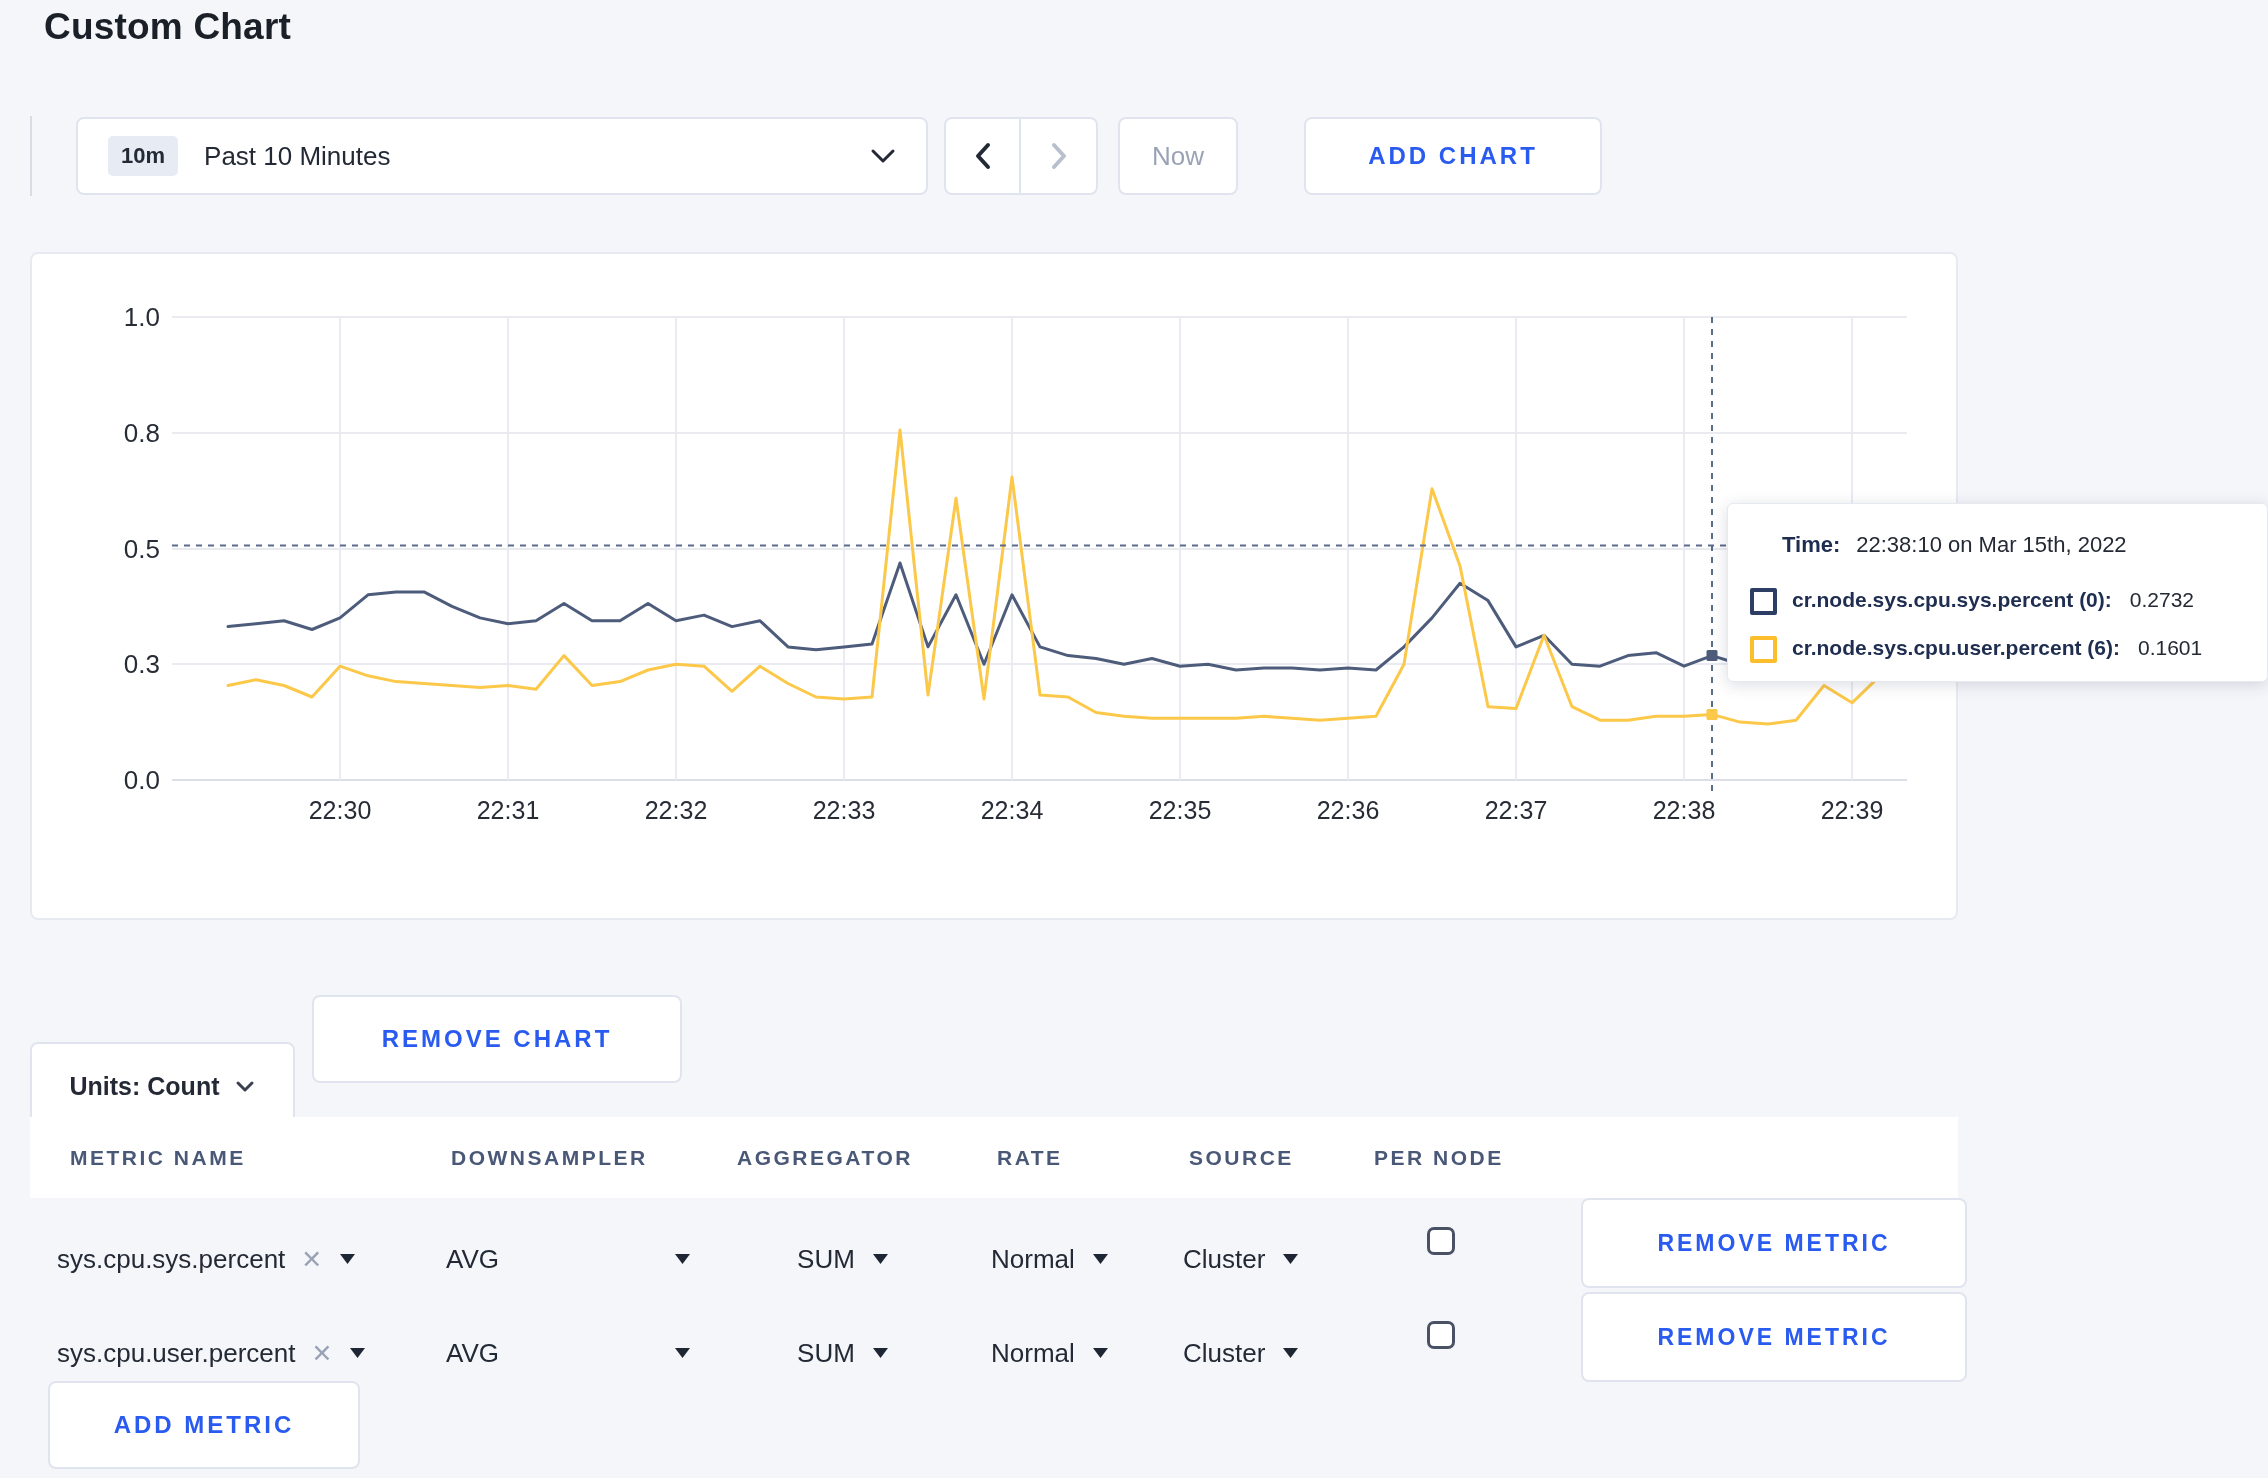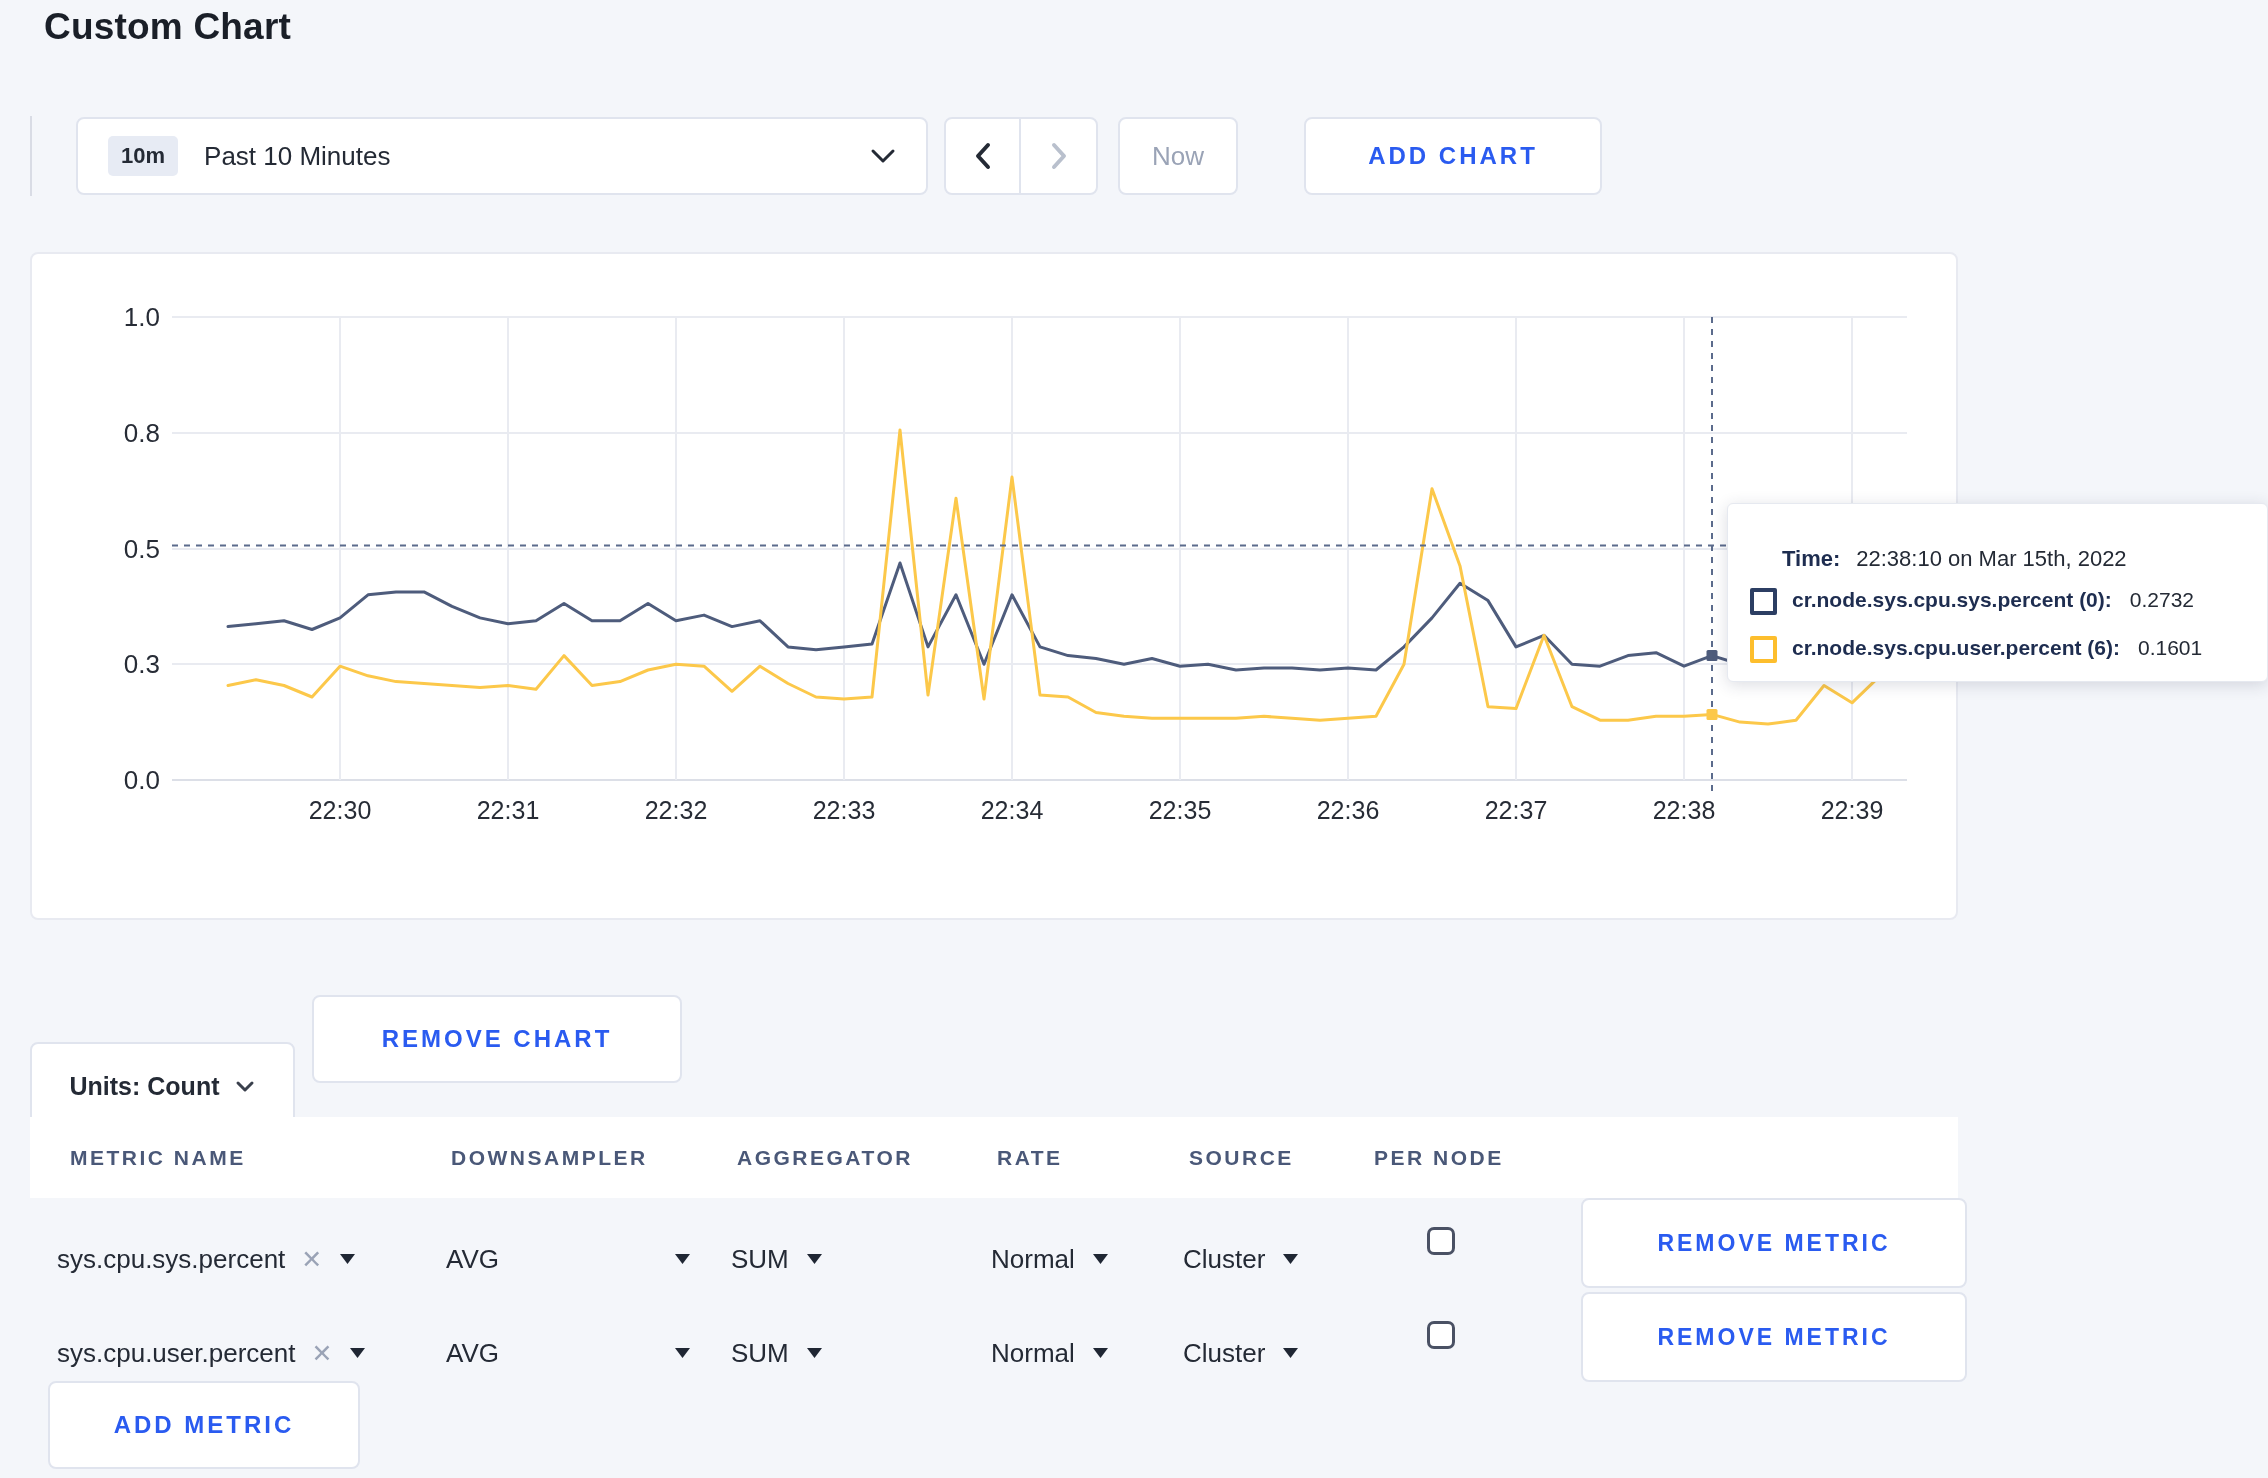--- a/index.html
+++ b/index.html
@@ -32,21 +32,21 @@
   
   .chart-card{left:30px;top:252px;width:1928px;height:668px;background:#fff;border:2px solid #e8eaf1;border-radius:8px;box-sizing:border-box;}
   .chart-card svg{position:absolute;left:0;top:0;}
   svg text{font-family:"Liberation Sans","DejaVu Sans",sans-serif;}
   
   .tooltip{
     left:1727px;top:503px;width:541px;height:179px;background:#fff;
     border:1px solid #e6e9f0;border-radius:6px;box-sizing:border-box;
     box-shadow:0 3px 16px rgba(35,45,75,.16);z-index:5;
   }
-  .tt-time-row{position:absolute;left:54px;top:42px;display:flex;align-items:baseline;font-size:22px;}
+  .tt-time-row{position:absolute;left:54px;top:28px;display:flex;align-items:baseline;font-size:22px;}
   .tt-time-label{font-weight:700;color:#1e2d50;}
   .tt-time-value{margin-left:16px;color:#242a35;}
   .tt-series-row{position:absolute;left:22px;display:flex;align-items:flex-start;font-size:21px;}
   .tt-series-row.r0{top:84px;}
   .tt-series-row.r1{top:132px;}
   .tt-swatch{width:19px;height:19px;border:4px solid #000;border-radius:2px;box-sizing:content-box;margin-right:15px;background:#fff;}
   .tt-series-label{font-weight:700;color:#1e2d50;}
   .tt-series-value{margin-left:18px;color:#242a35;}
   
   .units-btn{left:30px;top:1042px;width:265px;height:88px;font-size:25px;font-weight:700;gap:16px;}
@@ -54,21 +54,21 @@
   
   .table-header{left:30px;top:1117px;width:1928px;height:81px;background:#fff;}
   .th{position:absolute;top:0;height:100%;display:flex;align-items:center;font-size:21px;letter-spacing:2.5px;color:#4a5878;font-weight:600;}
   .metric-row{left:30px;height:90px;width:1928px;}
   .row-0{top:1198px;} .row-1{top:1292px;}
   .cell{position:absolute;top:16px;height:100%;display:flex;align-items:center;font-size:26px;color:#242a35;}
   .cell-name{left:27px;}
   .close-x{margin-left:16px;color:#9aa3b6;font-size:25px;cursor:pointer;}
   .tri{margin-left:18px;display:inline-flex;cursor:pointer;}
   .cell-downsampler{left:416px;width:244px;justify-content:space-between;}
-  .cell-aggregator{left:701px;width:223px;justify-content:flex-start;}
+  .cell-aggregator{left:701px;width:223px;justify-content:center;}
   .cell-rate{left:961px;}
   .cell-source{left:1153px;}
   .checkbox{position:absolute;left:1397px;top:29px;width:28px;height:28px;border:3px solid #4a5164;border-radius:7px;background:#fff;box-sizing:border-box;cursor:pointer;}
   .remove-metric-btn{position:absolute;left:1551px;top:0;width:386px;height:90px;font-size:23px;}
   .add-metric-btn{left:48px;top:1381px;width:312px;height:88px;font-size:24px;}
 </style>
 </head>
 <body>
 
 <div class="abs page-title">Custom Chart</div>

